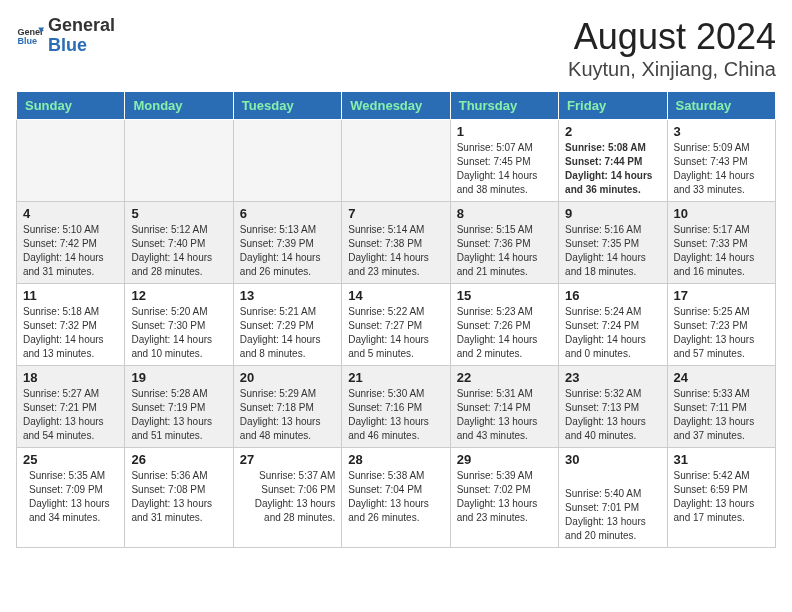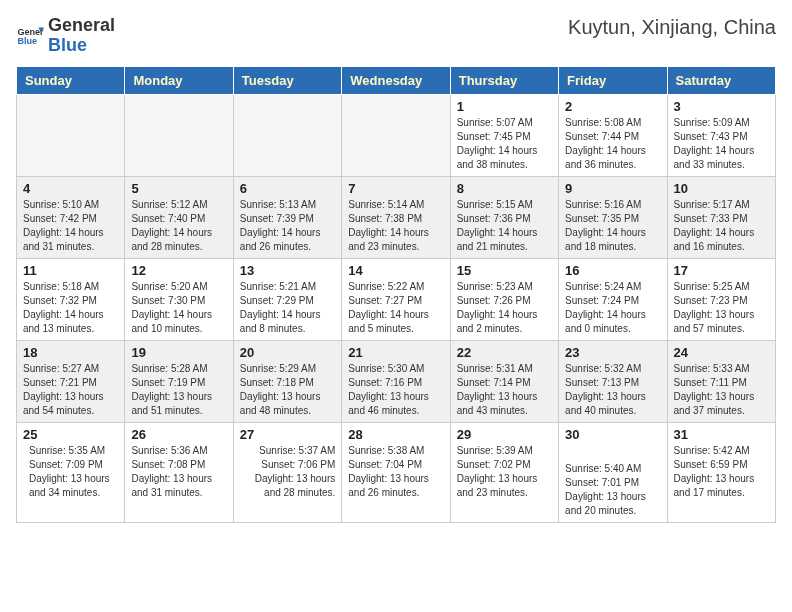--- a/index.html
+++ b/index.html
@@ -45,21 +45,21 @@
     .location {
       font-size: 20px;
       color: #444;
     }
     .calendar {
       width: 100%;
       border-collapse: collapse;
     }
     .calendar th {
       background-color: #2a6db5;
-      color: #fef9c3;
+      color: #86efac;
       text-align: left;
       padding: 6px 8px;
       font-size: 13px;
       border: 1px solid #fff;
     }
     .calendar td {
       border: 1px solid #ccc;
       vertical-align: top;
       padding: 4px 6px;
       width: calc(100% / 7);
@@ -95,20 +95,21 @@
       <text x="2" y="18" font-size="13" font-weight="bold" fill="#333">General</text>
       <text x="2" y="32" font-size="13" font-weight="bold" fill="#2a6db5">Blue</text>
       <polygon points="32,8 40,8 36,16" fill="#2a6db5"></polygon>
     </svg>
     <div class="logo-text">
       <div>General</div>
       <div><span>Blue</span></div>
     </div>
   </div>
   <div class="title-block">
+    <div class="month-year">August 2024</div>
     <div class="location">Kuytun, Xinjiang, China</div>
   </div>
 </div>
 
 <table class="calendar">
   <thead>
     <tr>
     <th>Sunday</th>
         <th>Monday</th>
         <th>Tuesday</th>
@@ -126,21 +127,21 @@
         <td class="empty"></td>
         <td>
           <span class="day-number">1</span>
           <div class="day-info" style="white-space: pre-line;">Sunrise: 5:07 AM
 Sunset: 7:45 PM
 Daylight: 14 hours
 and 38 minutes.</div>
         </td>
         <td>
           <span class="day-number">2</span>
-          <div class="day-info" style="white-space: pre-line;">Sunrise: 5:08 AM
+          <div class="day-info" style="white-space: pre-line; font-weight: bold;">Sunrise: 5:08 AM
 Sunset: 7:44 PM
 Daylight: 14 hours
 and 36 minutes.</div>
         </td>
         <td>
           <span class="day-number">3</span>
           <div class="day-info" style="white-space: pre-line;">Sunrise: 5:09 AM
 Sunset: 7:43 PM
 Daylight: 14 hours
 and 33 minutes.</div>

